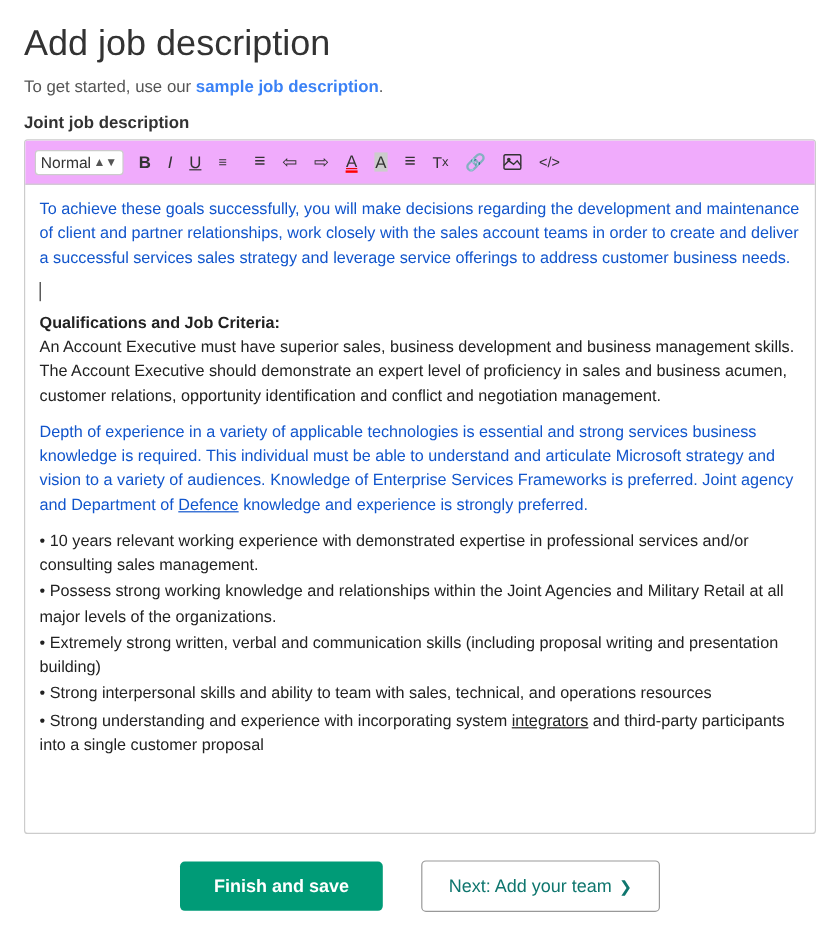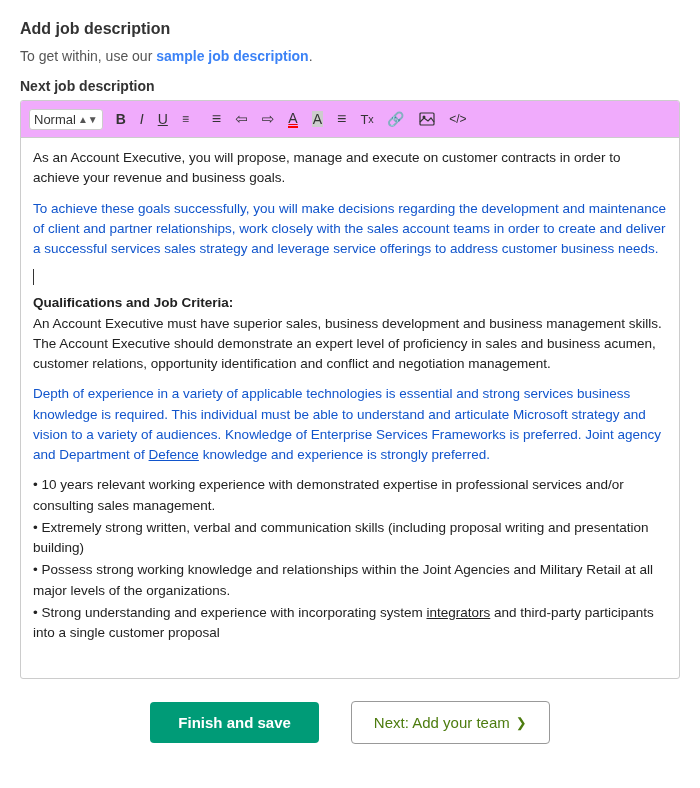--- a/index.html
+++ b/index.html
@@ -6,22 +6,22 @@
     body {
       font-family: Arial, sans-serif;
       font-size: 14px;
       background: #fff;
       color: #333;
       width: 700px;
       min-height: 788px;
       padding: 20px 20px 20px 20px;
     }
     .page-title {
-      font-size: 16px;
-      font-weight: bold;
+      font-size: 30px;
+      font-weight: normal;
       color: #333;
       margin-bottom: 10px;
     }
     .subtitle {
       font-size: 14px;
       color: #555;
       margin-bottom: 14px;
     }
     .subtitle a {
       color: #3b82f6;
@@ -134,44 +134,44 @@
       color: #fff;
       border: none;
       border-radius: 4px;
       padding: 12px 28px;
       font-size: 15px;
       cursor: pointer;
       font-weight: bold;
     }
     .btn-next {
       background: #fff;
-      color: #4d7c0f;
+      color: #0f766e;
       border: 1px solid #999;
       border-radius: 4px;
       padding: 12px 22px;
       font-size: 15px;
       cursor: pointer;
       display: flex;
       align-items: center;
       gap: 6px;
     }
     .btn-next .chevron {
       font-size: 13px;
     }
   </style>
 </head>
 <body>
 
 <h1 class="page-title">Add job description</h1>
 
 <p class="subtitle">
-  <span>To get within, use our </span><a href="#">sample job description</a><span>.</span>
+  <span>To get started, use our </span><a href="#">sample job description</a><span>.</span>
 </p>
 
-<p class="section-label">Next job description</p>
+<p class="section-label">Joint job description</p>
 
 <div class="editor-container">
   <div class="toolbar">
     <div class="toolbar-select">
       <span>Normal</span>
       <span class="arrow">▲▼</span>
     </div>
     <button class="toolbar-btn toolbar-bold">B</button>
     <button class="toolbar-btn toolbar-italic">I</button>
     <button class="toolbar-btn toolbar-underline">U</button>
@@ -196,30 +196,30 @@
       <svg width="16" height="14" viewBox="0 0 16 14" fill="none" xmlns="http://www.w3.org/2000/svg">
         <rect x="1" y="1" width="14" height="12" rx="1" stroke="#333" stroke-width="1.2" fill="none"></rect>
         <circle cx="5" cy="5" r="1.5" fill="#333"></circle>
         <polyline points="1,10 5,6 9,9 12,6 15,10" stroke="#333" stroke-width="1.2" fill="none"></polyline>
       </svg>
     </button>
     <button class="toolbar-btn" title="HTML source" style="font-size:12px;">&lt;/&gt;</button>
   </div>
 
   <div class="editor-body">
-    <p>As an Account Executive, you will propose, manage and execute on customer contracts in order to achieve your revenue and business goals.</p>
     <p class="blue-text">To achieve these goals successfully, you will make decisions regarding the development and maintenance of client and partner relationships, work closely with the sales account teams in order to create and deliver a successful services sales strategy and leverage service offerings to address customer business needs.</p>
     <span class="cursor-line"></span>
     <p><span class="bold-heading">Qualifications and Job Criteria:</span><br>
     An Account Executive must have superior sales, business development and business management skills. The Account Executive should demonstrate an expert level of proficiency in sales and business acumen, customer relations, opportunity identification and conflict and negotiation management.</p>
     <p class="blue-text">Depth of experience in a variety of applicable technologies is essential and strong services business knowledge is required. This individual must be able to understand and articulate Microsoft strategy and vision to a variety of audiences. Knowledge of Enterprise Services Frameworks is preferred. Joint agency and Department of <span class="underline-text">Defence</span> knowledge and experience is strongly preferred.</p>
     <ul>
       <li>10 years relevant working experience with demonstrated expertise in professional services and/or consulting sales management.</li>
+      <li>Possess strong working knowledge and relationships within the Joint Agencies and Military Retail at all major levels of the organizations.</li>
       <li>Extremely strong written, verbal and communication skills (including proposal writing and presentation building)</li>
-      <li>Possess strong working knowledge and relationships within the Joint Agencies and Military Retail at all major levels of the organizations.</li>
+      <li>Strong interpersonal skills and ability to team with sales, technical, and operations resources</li>
       <li>Strong understanding and experience with incorporating system <span class="underline-text">integrators</span> and third-party participants into a single customer proposal</li>
 
     </ul>
   </div>
 </div>
 
 <div class="footer-buttons">
   <button class="btn-finish">Finish and save</button>
   <button class="btn-next">
     <span>Next: Add your team</span>

